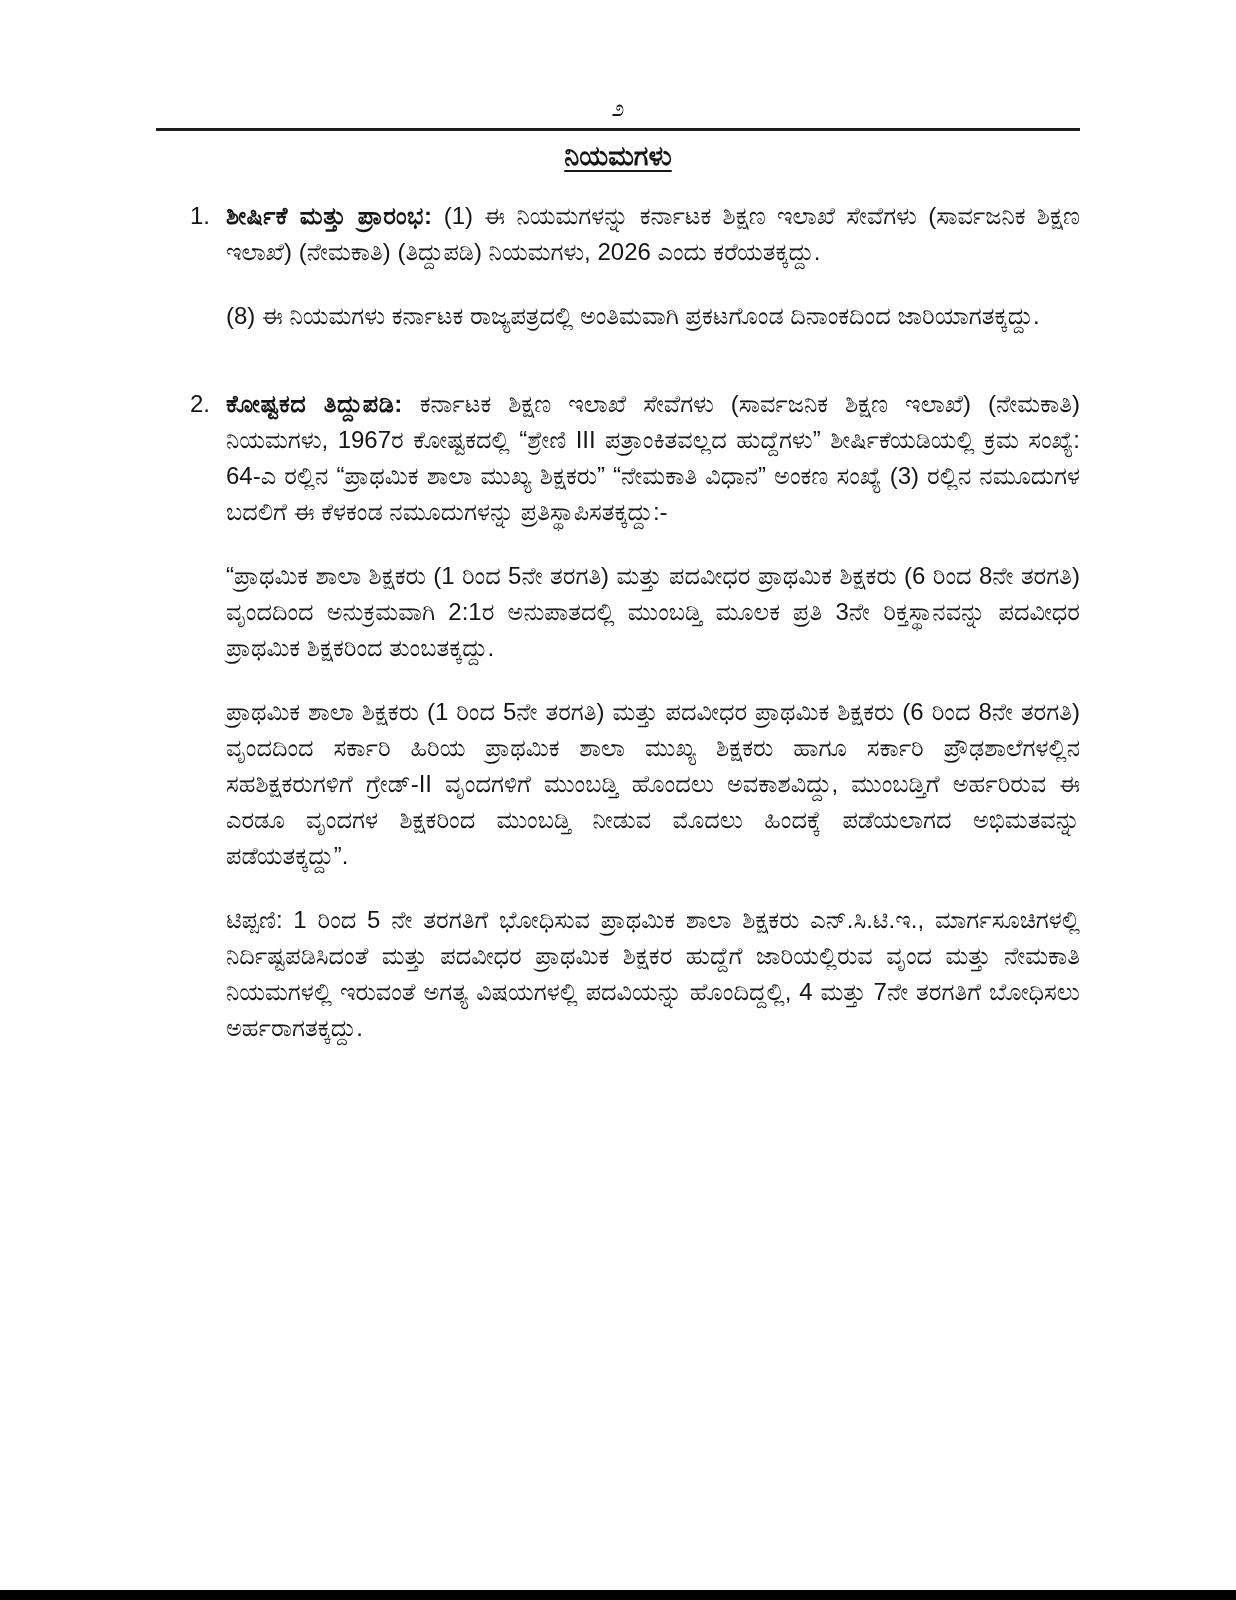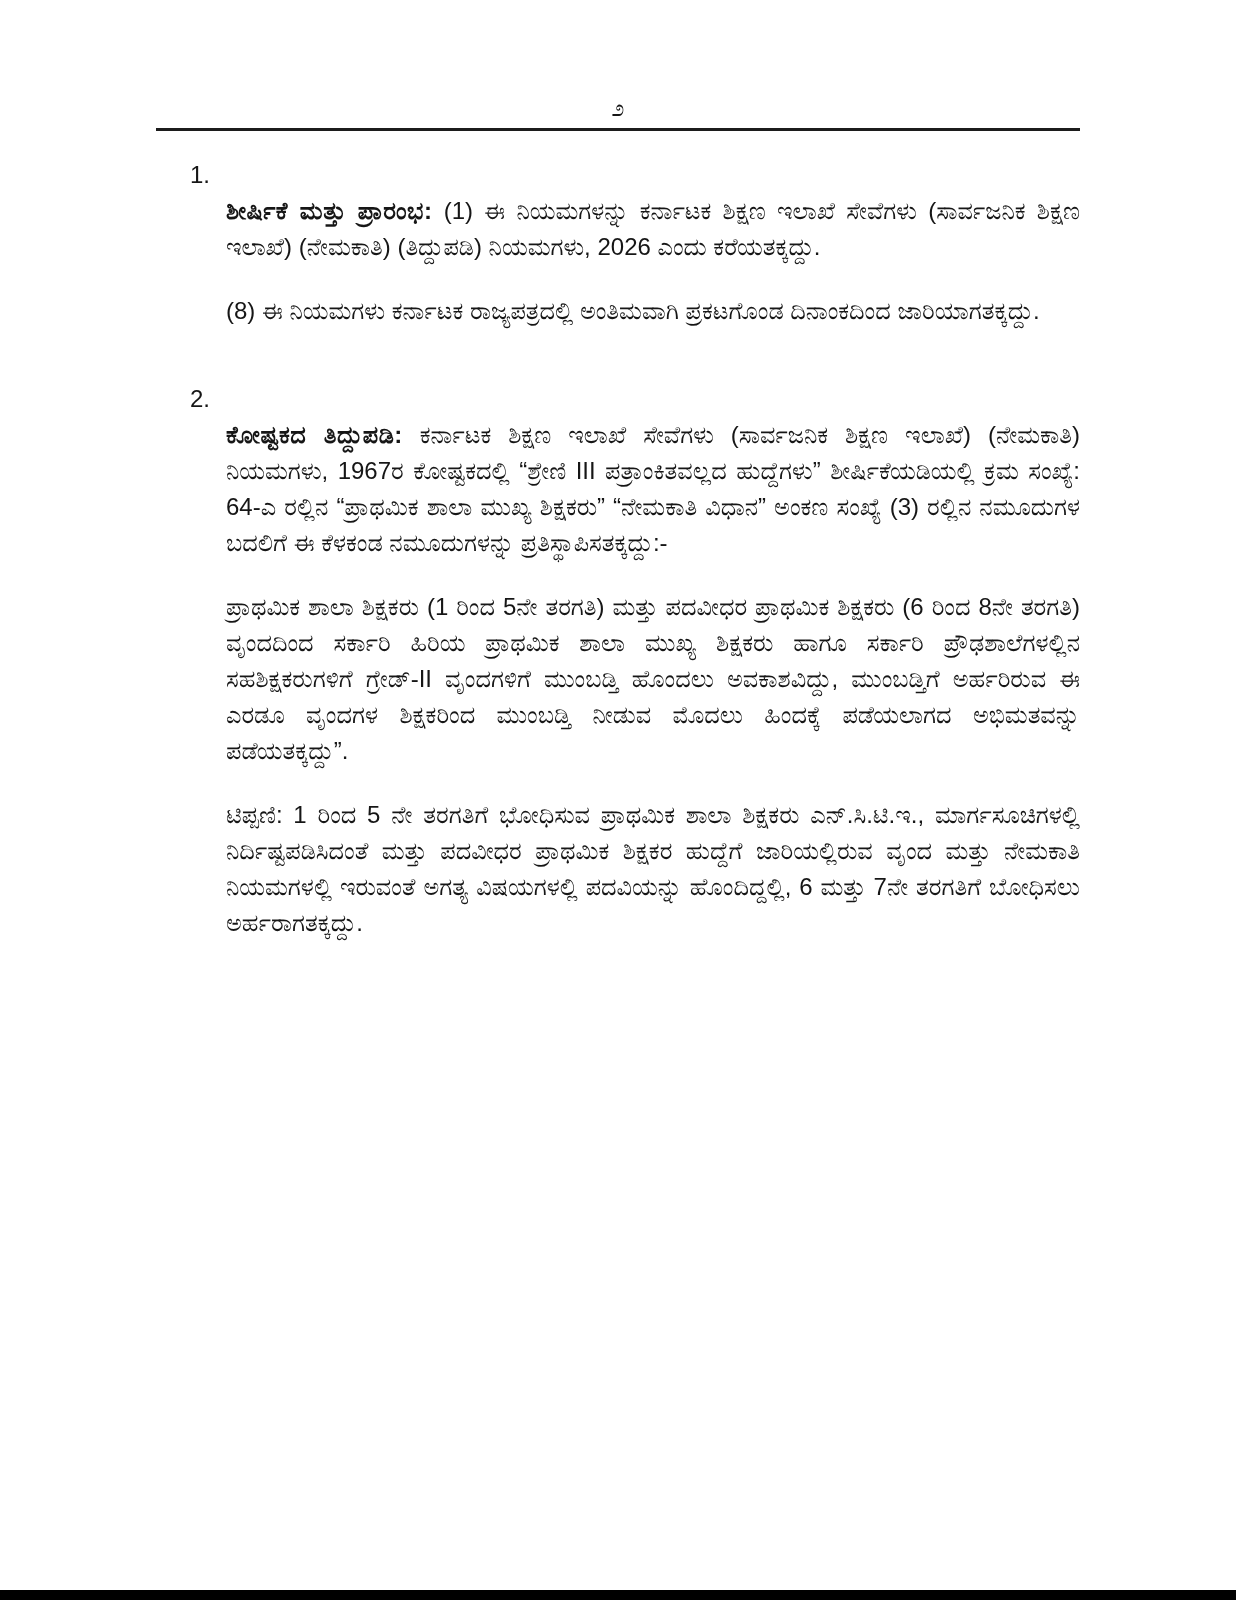--- a/index.html
+++ b/index.html
@@ -54,21 +54,20 @@
   .rule-item.big-gap {
     margin-top: 52px;
   }
   .rule-num {
     flex: none;
     width: 36px;
   }
   .rule-body {
     flex: 1;
     min-width: 0;
-    margin-top: 36px;
   }
   .para {
     margin: 0;
     text-align: justify;
   }
   .para + .para {
     margin-top: 28px;
   }
   .lead {
     font-weight: bold;
@@ -84,38 +83,40 @@
   }
 </style>
 </head>
 <body>
 
 <div class="page">
 
   <div class="header-block">
     <div class="page-number">೨</div>
     <hr class="top-rule">
+    <div class="doc-title">ನಿಯಮಗಳು</div>
   </div>
 
   <div class="content">
 
     <div class="rule-item">
       <div class="rule-num">1.</div>
       <div class="rule-body">
         <p class="para"><b class="lead">ಶೀರ್ಷಿಕೆ ಮತ್ತು ಪ್ರಾರಂಭ:</b> <span>(1) ಈ ನಿಯಮಗಳನ್ನು ಕರ್ನಾಟಕ ಶಿಕ್ಷಣ ಇಲಾಖೆ ಸೇವೆಗಳು (ಸಾರ್ವಜನಿಕ ಶಿಕ್ಷಣ ಇಲಾಖೆ) (ನೇಮಕಾತಿ) (ತಿದ್ದುಪಡಿ) ನಿಯಮಗಳು, 2026 ಎಂದು ಕರೆಯತಕ್ಕದ್ದು.</span></p>
         <p class="para">(8) ಈ ನಿಯಮಗಳು ಕರ್ನಾಟಕ ರಾಜ್ಯಪತ್ರದಲ್ಲಿ ಅಂತಿಮವಾಗಿ ಪ್ರಕಟಗೊಂಡ ದಿನಾಂಕದಿಂದ ಜಾರಿಯಾಗತಕ್ಕದ್ದು.</p>
       </div>
     </div>
 
     <div class="rule-item big-gap">
       <div class="rule-num">2.</div>
       <div class="rule-body">
         <p class="para"><b class="lead">ಕೋಷ್ಟಕದ ತಿದ್ದುಪಡಿ:</b> <span>ಕರ್ನಾಟಕ ಶಿಕ್ಷಣ ಇಲಾಖೆ ಸೇವೆಗಳು (ಸಾರ್ವಜನಿಕ ಶಿಕ್ಷಣ ಇಲಾಖೆ) (ನೇಮಕಾತಿ) ನಿಯಮಗಳು, 1967ರ ಕೋಷ್ಟಕದಲ್ಲಿ “ಶ್ರೇಣಿ III ಪತ್ರಾಂಕಿತವಲ್ಲದ ಹುದ್ದೆಗಳು” ಶೀರ್ಷಿಕೆಯಡಿಯಲ್ಲಿ ಕ್ರಮ ಸಂಖ್ಯೆ: 64-ಎ ರಲ್ಲಿನ “ಪ್ರಾಥಮಿಕ ಶಾಲಾ ಮುಖ್ಯ ಶಿಕ್ಷಕರು” “ನೇಮಕಾತಿ ವಿಧಾನ” ಅಂಕಣ ಸಂಖ್ಯೆ (3) ರಲ್ಲಿನ ನಮೂದುಗಳ ಬದಲಿಗೆ ಈ ಕೆಳಕಂಡ ನಮೂದುಗಳನ್ನು ಪ್ರತಿಸ್ಥಾಪಿಸತಕ್ಕದ್ದು:-</span></p>
+        <p class="para">“ಪ್ರಾಥಮಿಕ ಶಾಲಾ ಶಿಕ್ಷಕರು (1 ರಿಂದ 5ನೇ ತರಗತಿ) ಮತ್ತು ಪದವೀಧರ ಪ್ರಾಥಮಿಕ ಶಿಕ್ಷಕರು (6 ರಿಂದ 8ನೇ ತರಗತಿ) ವೃಂದದಿಂದ ಅನುಕ್ರಮವಾಗಿ 2:1ರ ಅನುಪಾತದಲ್ಲಿ ಮುಂಬಡ್ತಿ ಮೂಲಕ ಪ್ರತಿ 3ನೇ ರಿಕ್ತಸ್ಥಾನವನ್ನು ಪದವೀಧರ ಪ್ರಾಥಮಿಕ ಶಿಕ್ಷಕರಿಂದ ತುಂಬತಕ್ಕದ್ದು.</p>
         <p class="para">ಪ್ರಾಥಮಿಕ ಶಾಲಾ ಶಿಕ್ಷಕರು (1 ರಿಂದ 5ನೇ ತರಗತಿ) ಮತ್ತು ಪದವೀಧರ ಪ್ರಾಥಮಿಕ ಶಿಕ್ಷಕರು (6 ರಿಂದ 8ನೇ ತರಗತಿ) ವೃಂದದಿಂದ ಸರ್ಕಾರಿ ಹಿರಿಯ ಪ್ರಾಥಮಿಕ ಶಾಲಾ ಮುಖ್ಯ ಶಿಕ್ಷಕರು ಹಾಗೂ ಸರ್ಕಾರಿ ಪ್ರೌಢಶಾಲೆಗಳಲ್ಲಿನ ಸಹಶಿಕ್ಷಕರುಗಳಿಗೆ ಗ್ರೇಡ್-II ವೃಂದಗಳಿಗೆ ಮುಂಬಡ್ತಿ ಹೊಂದಲು ಅವಕಾಶವಿದ್ದು, ಮುಂಬಡ್ತಿಗೆ ಅರ್ಹರಿರುವ ಈ ಎರಡೂ ವೃಂದಗಳ ಶಿಕ್ಷಕರಿಂದ ಮುಂಬಡ್ತಿ ನೀಡುವ ಮೊದಲು ಹಿಂದಕ್ಕೆ ಪಡೆಯಲಾಗದ ಅಭಿಮತವನ್ನು ಪಡೆಯತಕ್ಕದ್ದು”.</p>
-        <p class="para">ಟಿಪ್ಪಣಿ: 1 ರಿಂದ 5 ನೇ ತರಗತಿಗೆ ಭೋಧಿಸುವ ಪ್ರಾಥಮಿಕ ಶಾಲಾ ಶಿಕ್ಷಕರು ಎನ್.ಸಿ.ಟಿ.ಇ., ಮಾರ್ಗಸೂಚಿಗಳಲ್ಲಿ ನಿರ್ದಿಷ್ಟಪಡಿಸಿದಂತೆ ಮತ್ತು ಪದವೀಧರ ಪ್ರಾಥಮಿಕ ಶಿಕ್ಷಕರ ಹುದ್ದೆಗೆ ಜಾರಿಯಲ್ಲಿರುವ ವೃಂದ ಮತ್ತು ನೇಮಕಾತಿ ನಿಯಮಗಳಲ್ಲಿ ಇರುವಂತೆ ಅಗತ್ಯ ವಿಷಯಗಳಲ್ಲಿ ಪದವಿಯನ್ನು ಹೊಂದಿದ್ದಲ್ಲಿ, 6 ಮತ್ತು 7ನೇ ತರಗತಿಗೆ ಬೋಧಿಸಲು ಅರ್ಹರಾಗತಕ್ಕದ್ದು.</p>
+        <p class="para">ಟಿಪ್ಪಣಿ: 1 ರಿಂದ 5 ನೇ ತರಗತಿಗೆ ಭೋಧಿಸುವ ಪ್ರಾಥಮಿಕ ಶಾಲಾ ಶಿಕ್ಷಕರು ಎನ್.ಸಿ.ಟಿ.ಇ., ಮಾರ್ಗಸೂಚಿಗಳಲ್ಲಿ ನಿರ್ದಿಷ್ಟಪಡಿಸಿದಂತೆ ಮತ್ತು ಪದವೀಧರ ಪ್ರಾಥಮಿಕ ಶಿಕ್ಷಕರ ಹುದ್ದೆಗೆ ಜಾರಿಯಲ್ಲಿರುವ ವೃಂದ ಮತ್ತು ನೇಮಕಾತಿ ನಿಯಮಗಳಲ್ಲಿ ಇರುವಂತೆ ಅಗತ್ಯ ವಿಷಯಗಳಲ್ಲಿ ಪದವಿಯನ್ನು ಹೊಂದಿದ್ದಲ್ಲಿ, 4 ಮತ್ತು 7ನೇ ತರಗತಿಗೆ ಬೋಧಿಸಲು ಅರ್ಹರಾಗತಕ್ಕದ್ದು.</p>
       </div>
     </div>
 
   </div>
 
   <div class="bottom-bar"></div>
 
 </div>
 
 </body></html>

